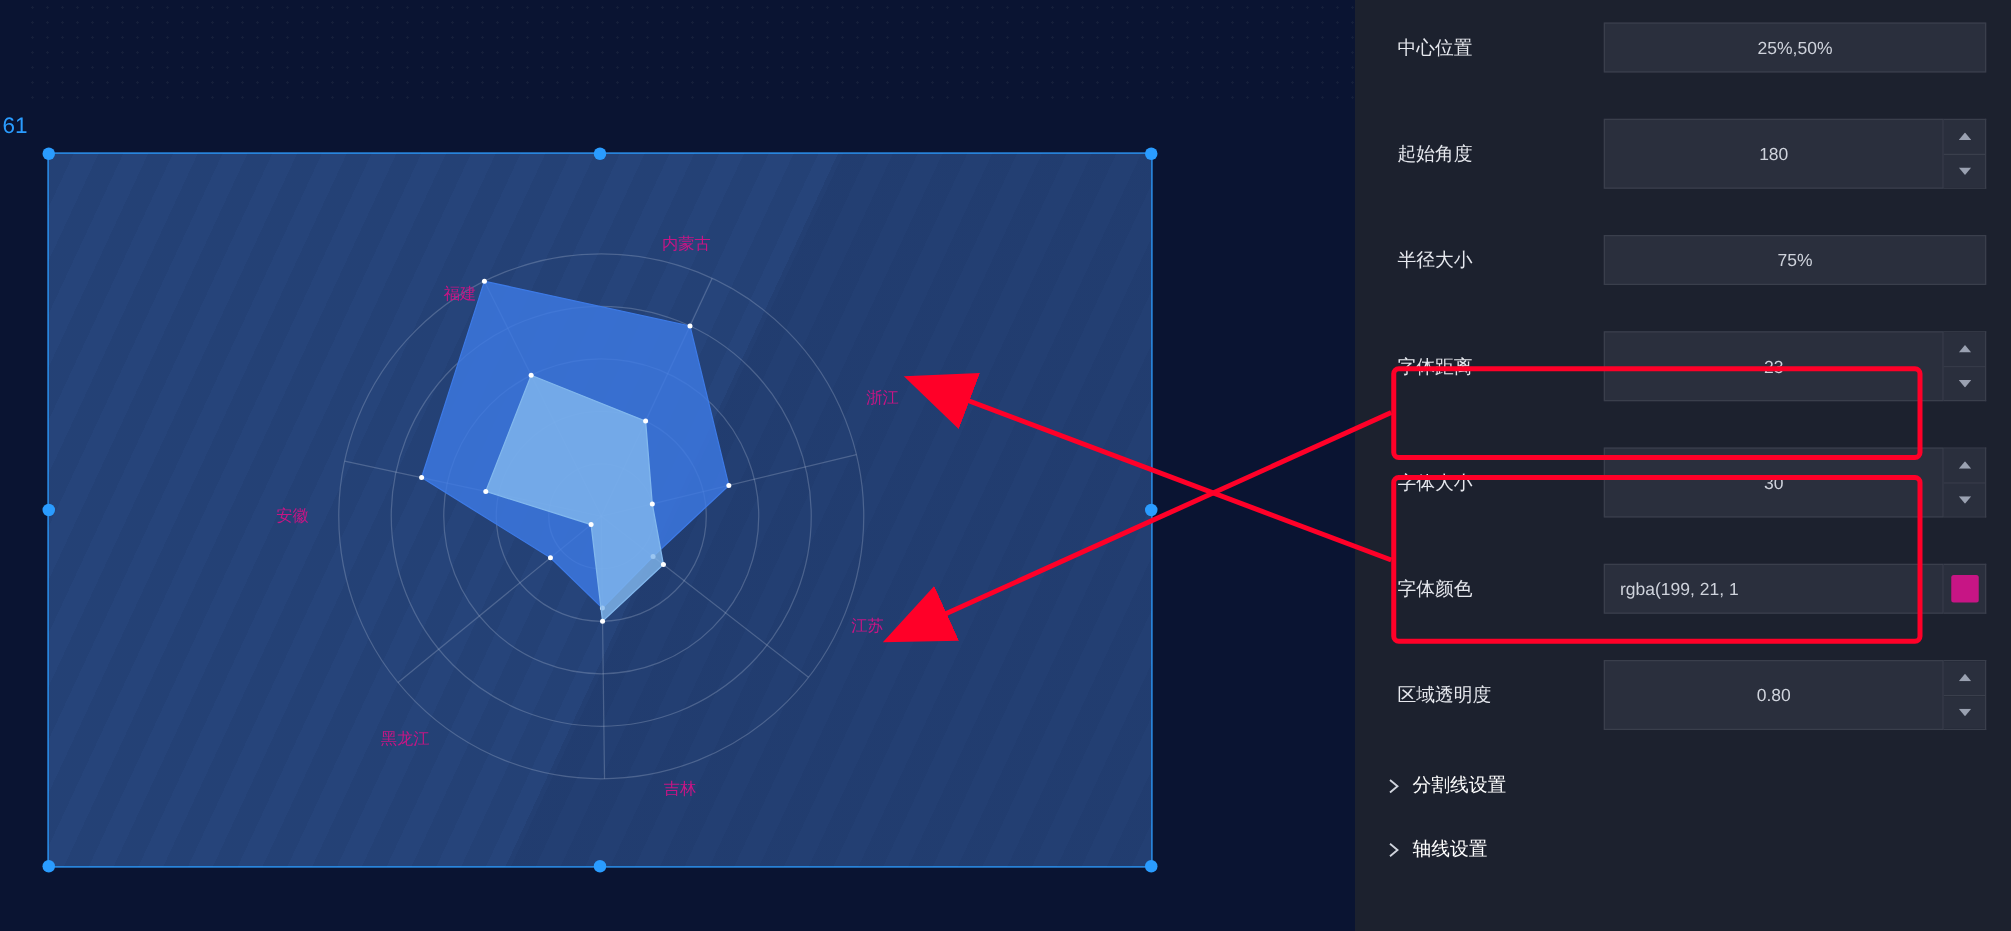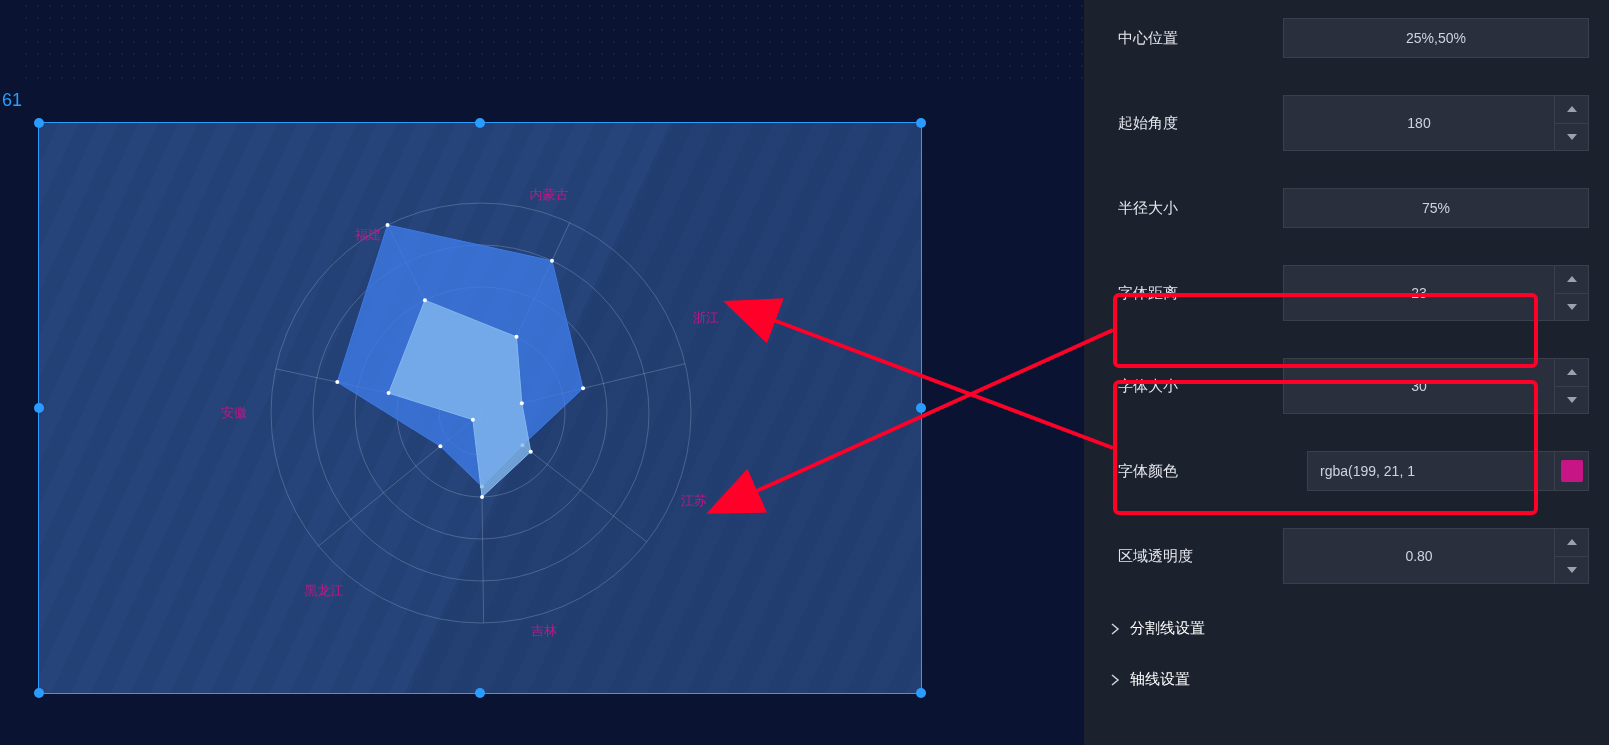--- a/index.html
+++ b/index.html
@@ -41,21 +41,21 @@
     .spinbox { display:flex; flex:1; }
     .spinbox .val { flex:1; height:56px; background:#2a2f3d; border:1px solid #3a3f4c; color:#cfd3dc;
       display:flex; align-items:center; justify-content:center; font-size:14px; }
     .spin-btns { width:34px; display:flex; flex-direction:column; border:1px solid #3a3f4c; border-left:none; }
     .spin-btns button { flex:1; background:#2a2f3d; border:none; border-bottom:1px solid #3a3f4c; color:#9aa1b1;
       display:flex; align-items:center; justify-content:center; cursor:pointer; }
     .spin-btns button:last-child { border-bottom:none; }
 
     .color-box { display:flex; flex:1; }
     .color-box .cval { flex:1; height:40px; background:#2a2f3d; border:1px solid #3a3f4c; color:#cfd3dc;
-      display:flex; align-items:center; padding:0 12px; font-size:14px;margin-left:24px; }
+      display:flex; align-items:center; padding:0 12px; font-size:14px; }
     .swatch { width:34px; height:40px; border:1px solid #3a3f4c; border-left:none; display:flex; align-items:center; justify-content:center; background:#2a2f3d; }
     .swatch .chip { width:22px; height:22px; background:#c71585; border-radius:2px; }
 
     .section-row { display:flex; align-items:center; padding:16px 20px 16px 20px; color:#ffffff; font-size:15px; cursor:pointer; }
     .section-row .chev { width:22px; display:flex; justify-content:center; margin-right:4px; color:#9aa1b1; }
 
     .hl-box { position:absolute; border:4px solid #ff0028; border-radius:6px; pointer-events:none; }
     .hl1 { left:1113px; top:293px; width:425px; height:75px; }
     .hl2 { left:1113px; top:380px; width:425px; height:135px; }
 

